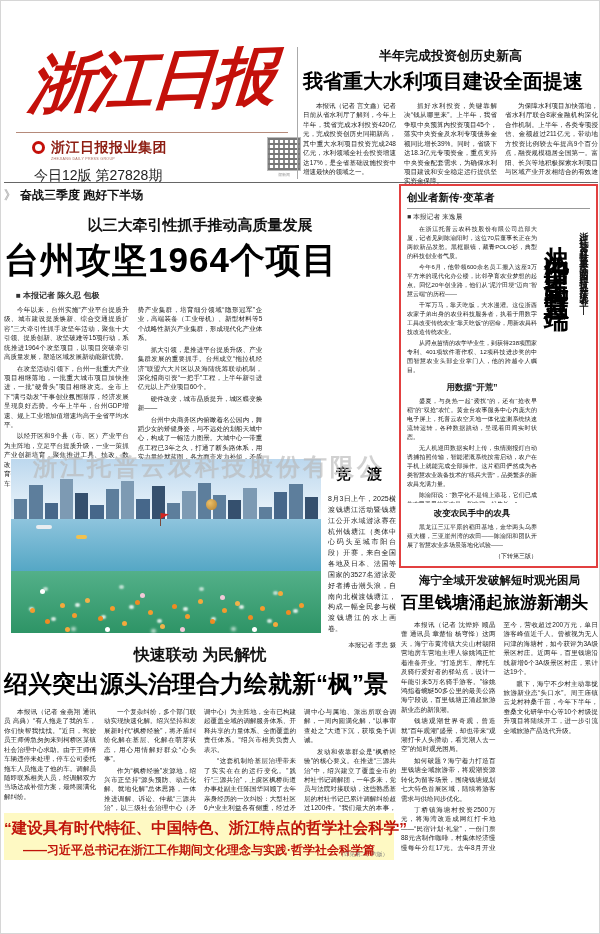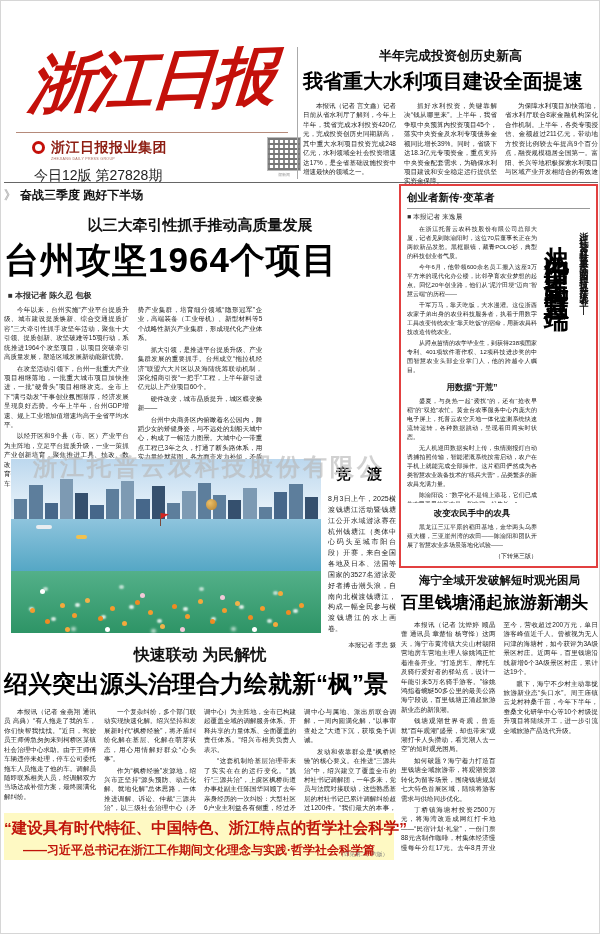--- a/index.html
+++ b/index.html
@@ -42,21 +42,21 @@
   #a-water{position:absolute;left:302px;top:46px;width:295px;}
   #a-water .kicker{font-size:13px;}
   #a-water .headline{font-size:20px;margin-top:3px;}
   #a-water .cols{margin-top:6px;height:94px;column-count:3;column-gap:8px;}
   
   #a-tz{position:absolute;left:3px;top:186px;width:392px;}
   .tag-row{font-size:12px;font-weight:bold;color:#111;}
   .tag-arrow{color:#bbb;font-weight:bold;margin-right:4px;}
   #a-tz .kicker{font-size:15px;margin-top:12px;}
   #a-tz .headline{font-size:35px;margin-top:2px;letter-spacing:1px;}
-  #a-tz .byline{margin:6px 0 4px 4px;font-weight:bold;}
+  #a-tz .byline{margin:6px 0 4px 12px;font-weight:bold;}
   #a-tz .cols{height:192px;column-count:3;column-gap:9px;}
   
   #a-red{position:absolute;left:398px;top:183px;width:199px;height:384px;
          border:2px solid #e24040;background:#fff;padding:5px 6px;}
   .red-sec{font-size:10.5px;font-weight:bold;color:#111;border-bottom:1px solid #999;padding-bottom:3px;}
   #a-red .byline{font-size:6.8px;margin:3px 0 3px 0;}
   .red-flex{display:flex;height:338px;}
   .red-body{flex:1;font-size:6px;line-height:1.5;text-align:justify;overflow:hidden;
             display:flex;flex-direction:column;}
   .red-body p{margin:0 0 2px 0;text-indent:2em;}

